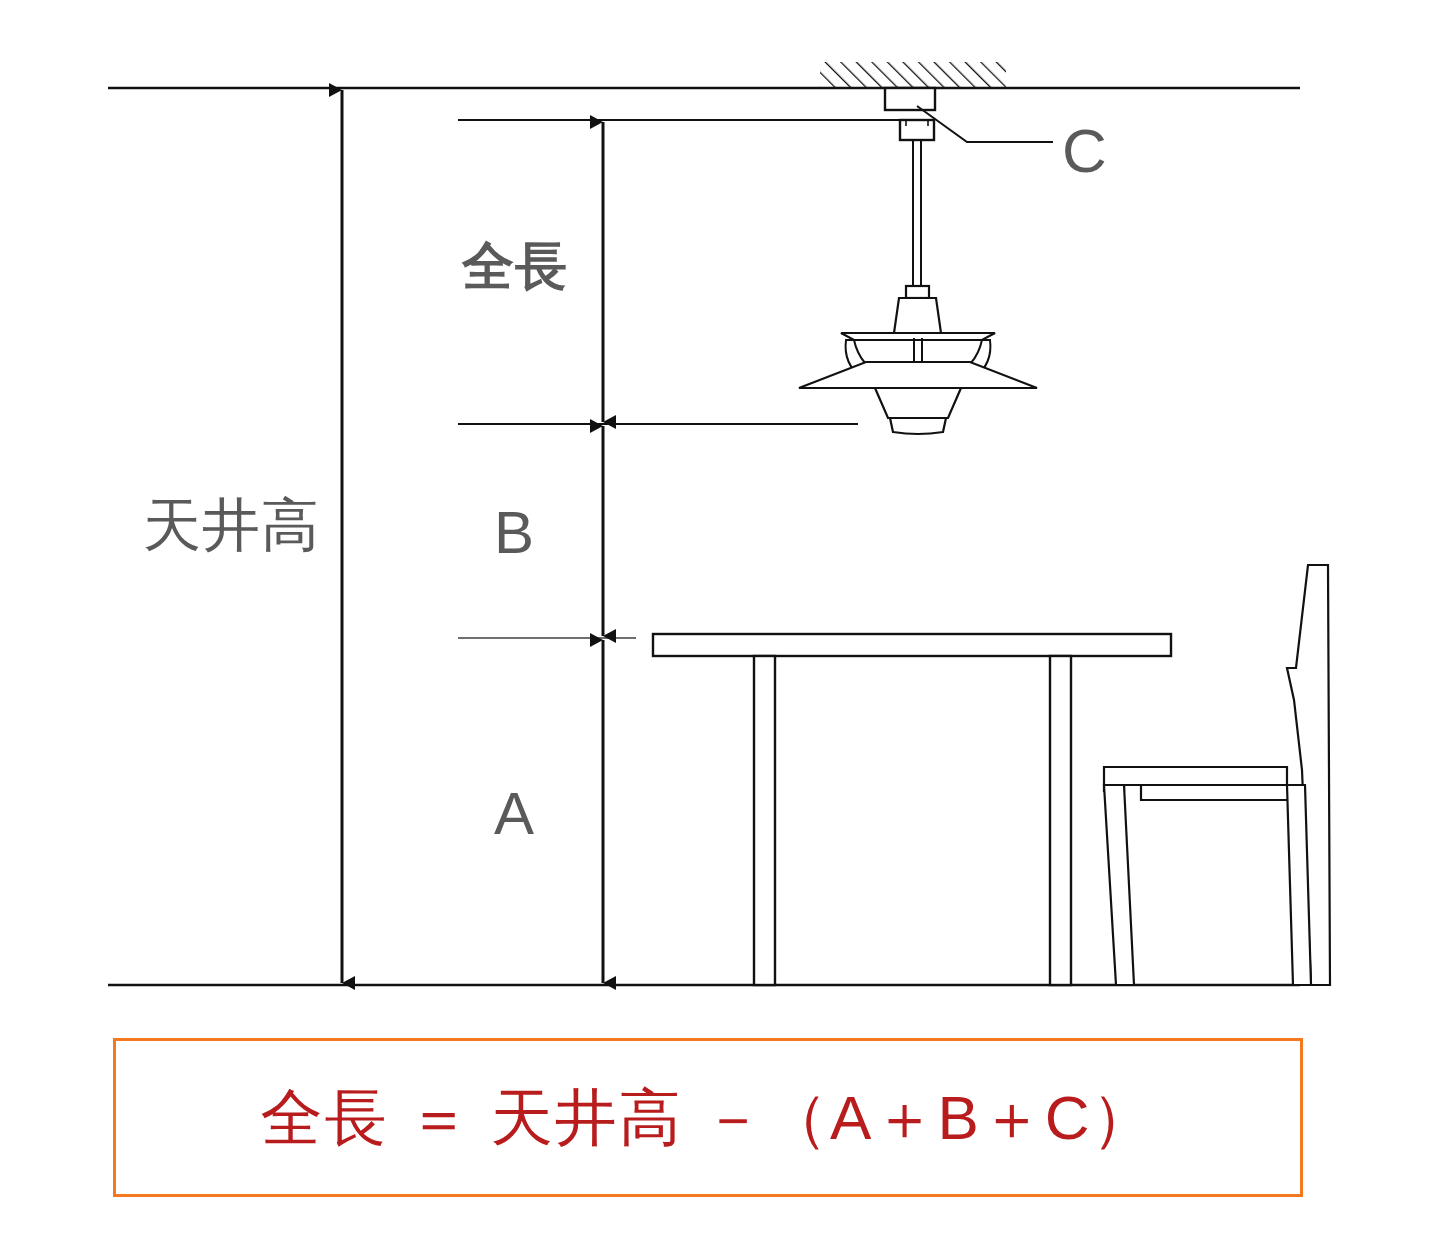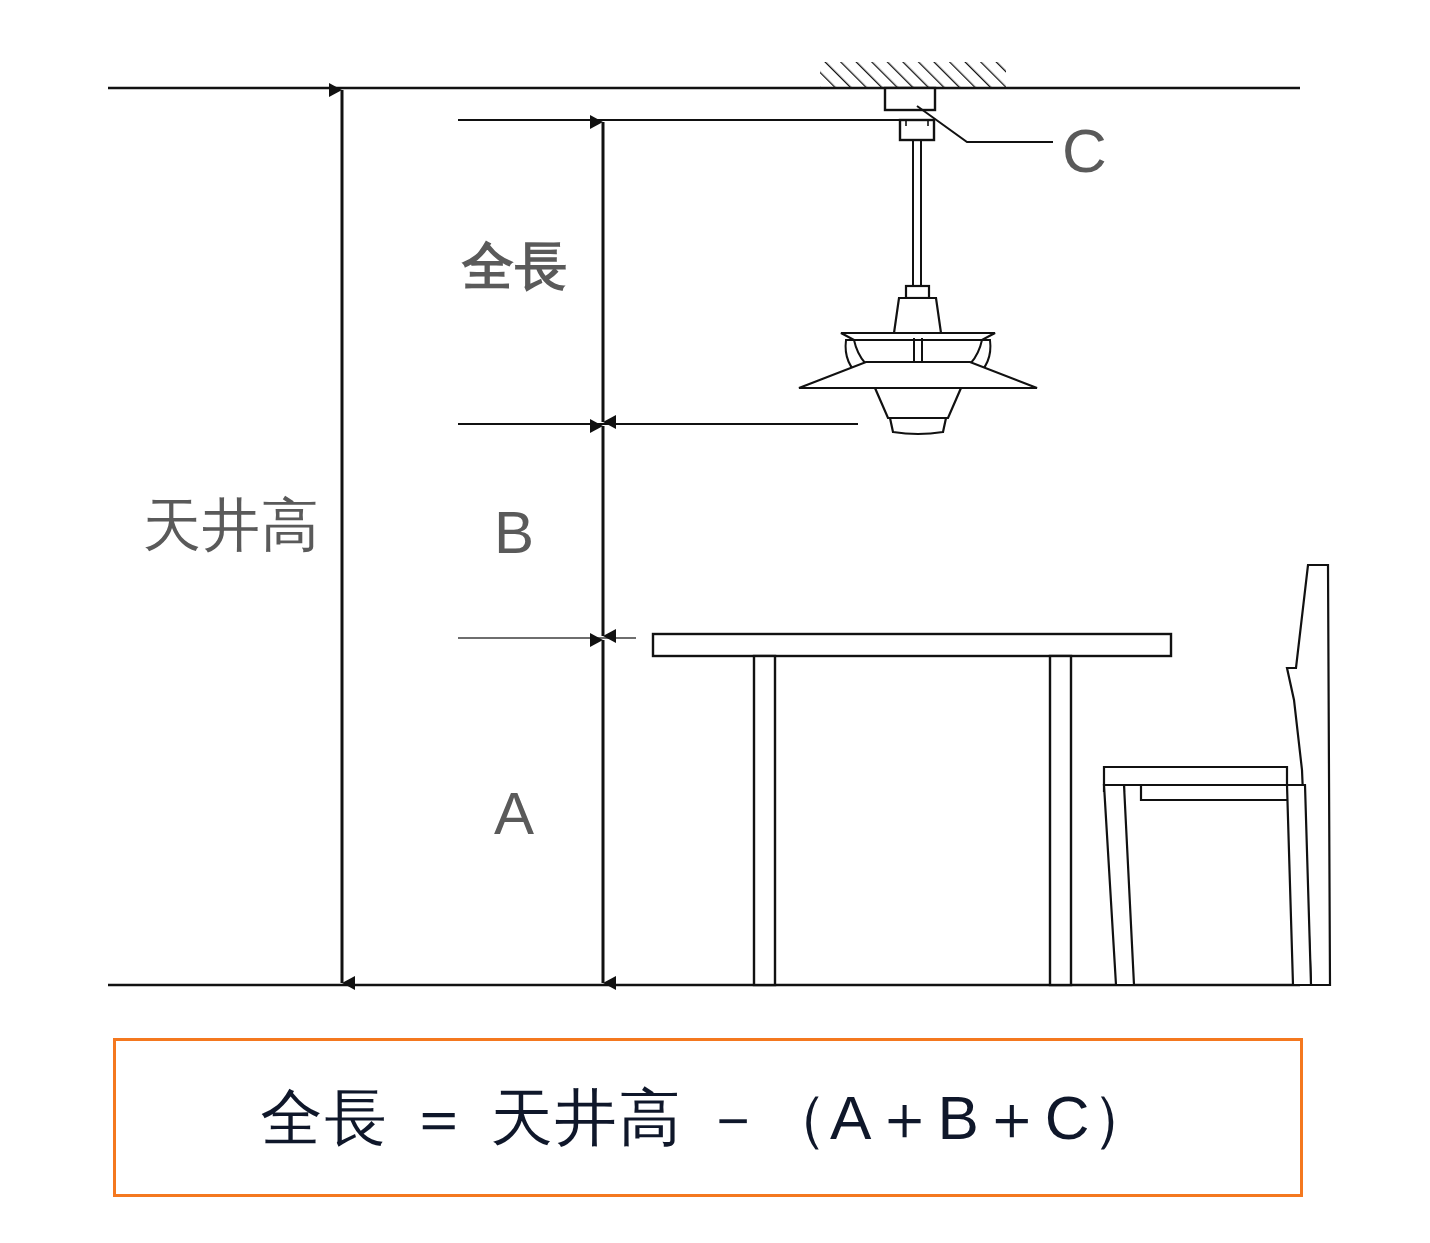--- a/index.html
+++ b/index.html
@@ -74,21 +74,21 @@
     width: 1190px;
     height: 159px;
     border: 3px solid #f4781f;
     box-sizing: border-box;
     background: #ffffff;
     display: flex;
     align-items: center;
     justify-content: center;
   }
   #formula-text {
-    color: #0f172a;
+    color: #b91c1c;
     font-size: 62px;
     font-family: "Liberation Sans", "DejaVu Sans", sans-serif;
     letter-spacing: 2px;
     white-space: nowrap;
     user-select: none;
   }
 </style>
 </head>
 <body>
 

